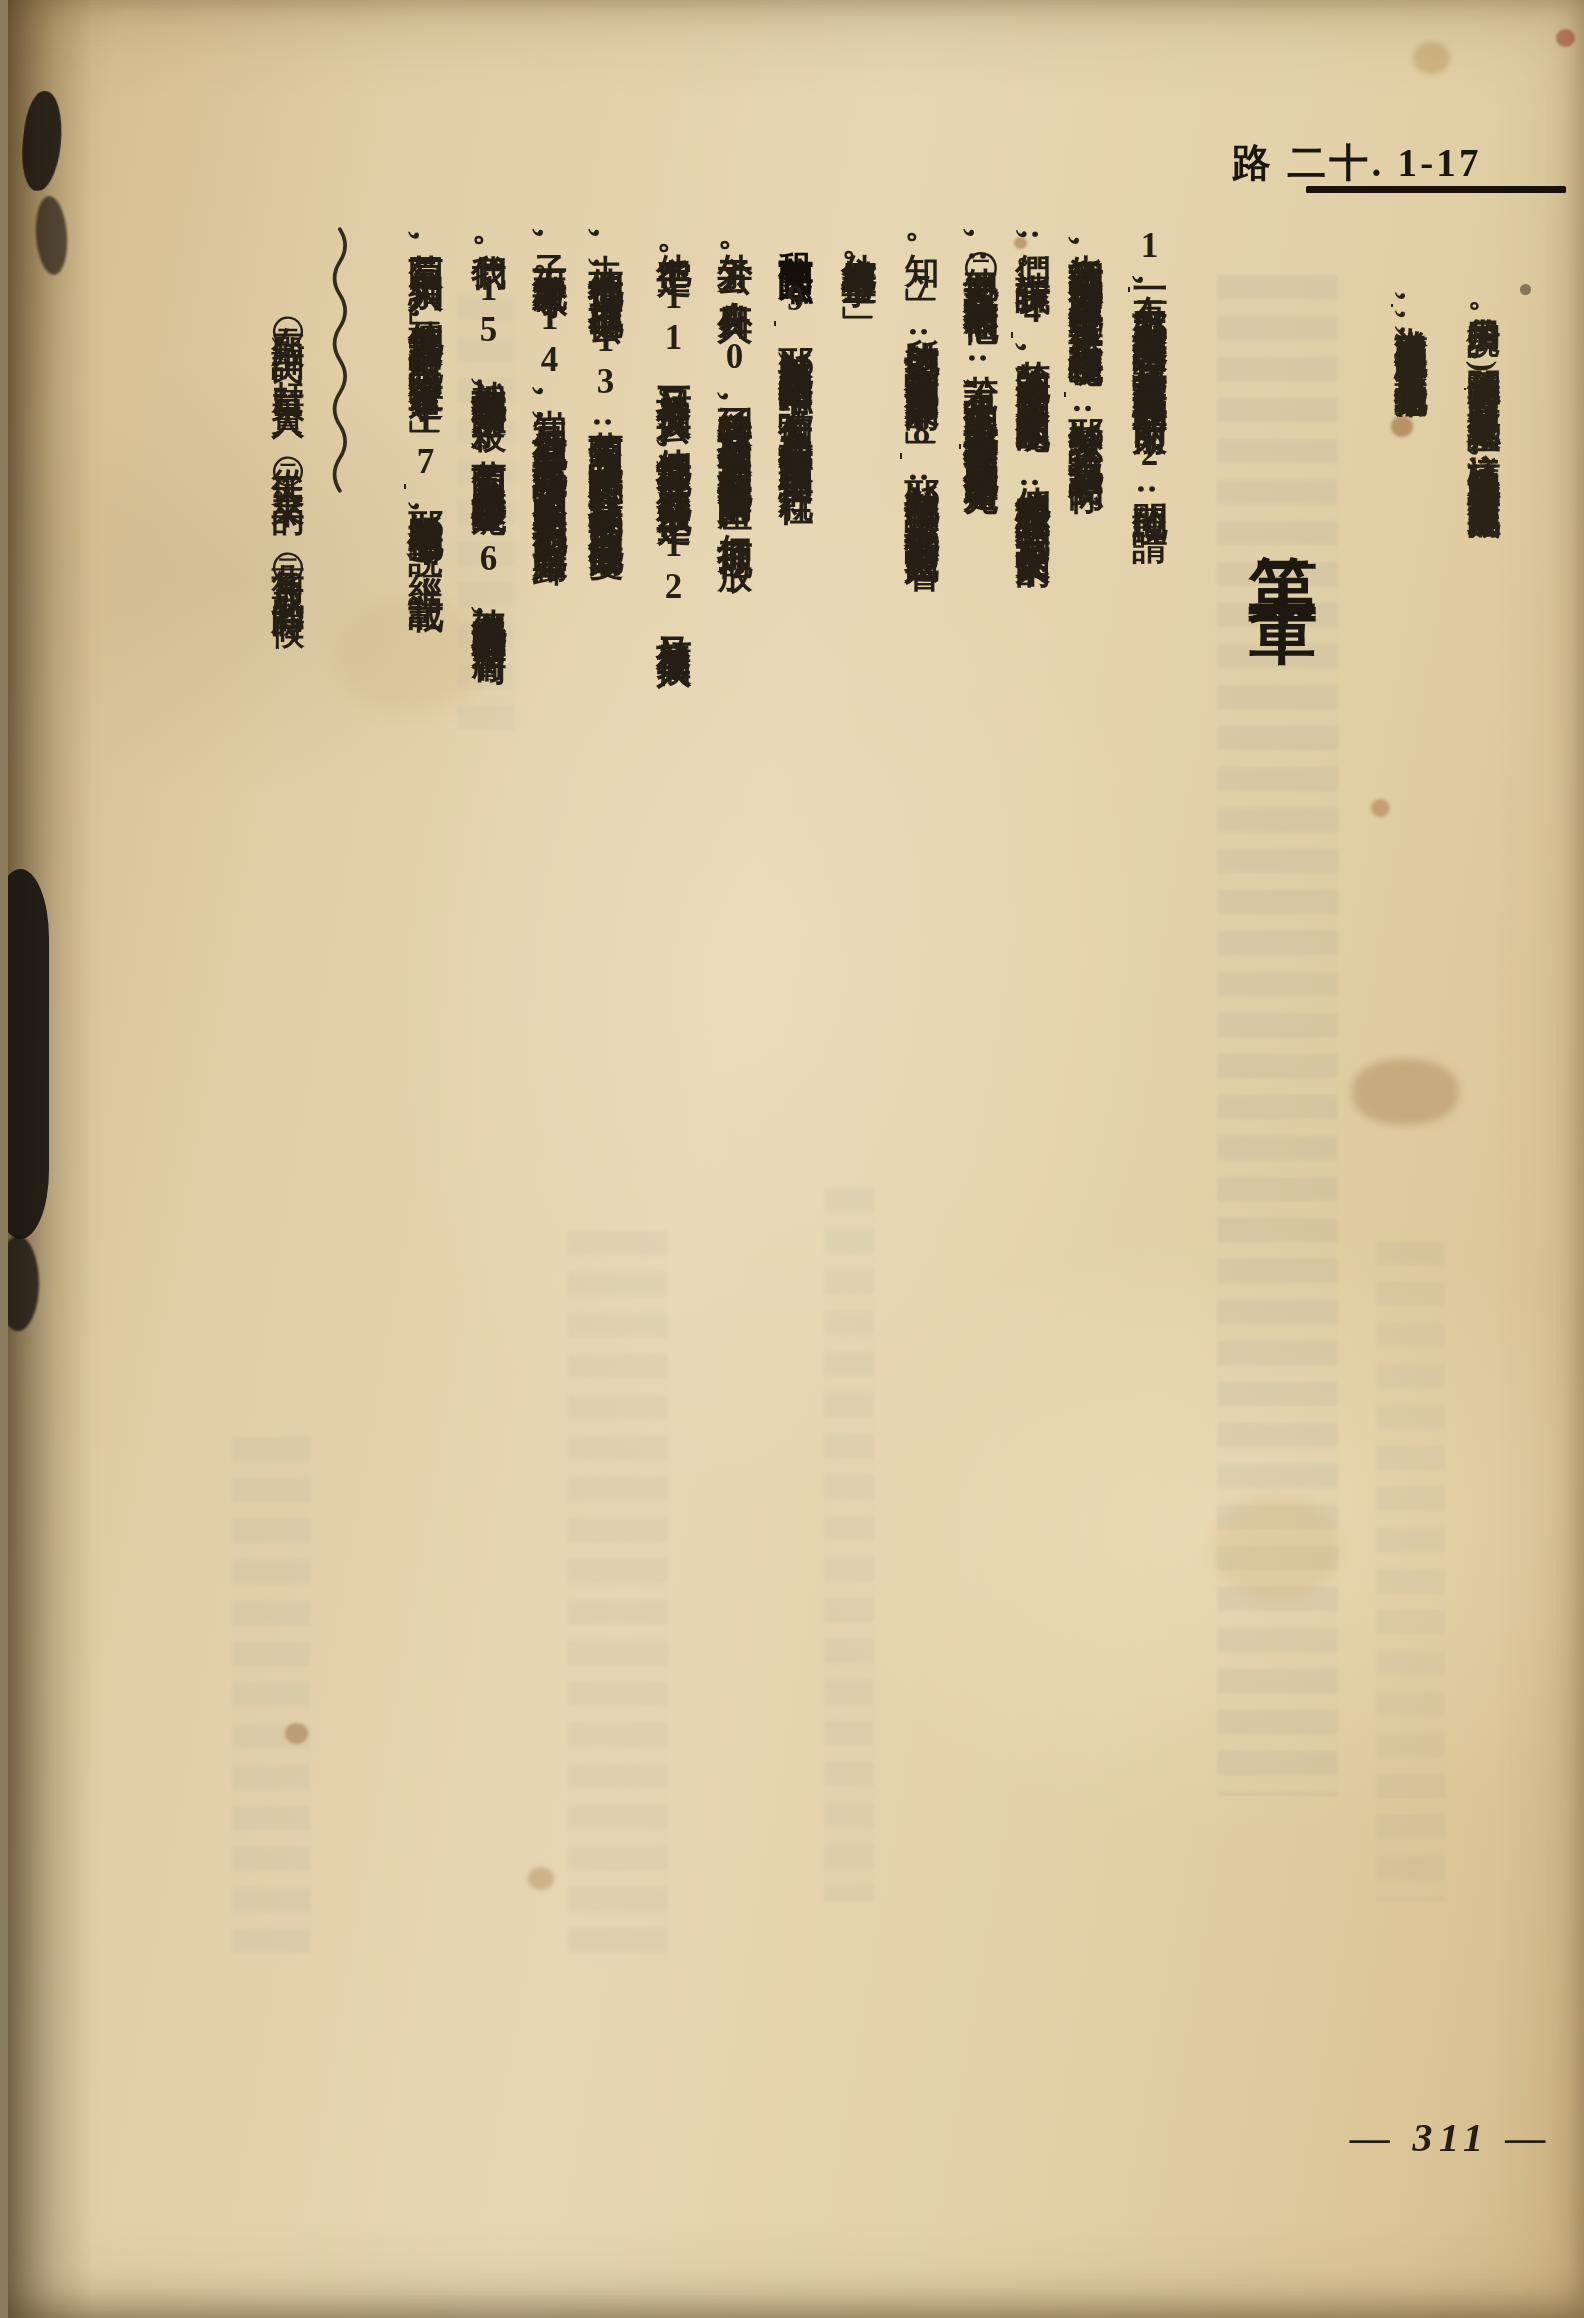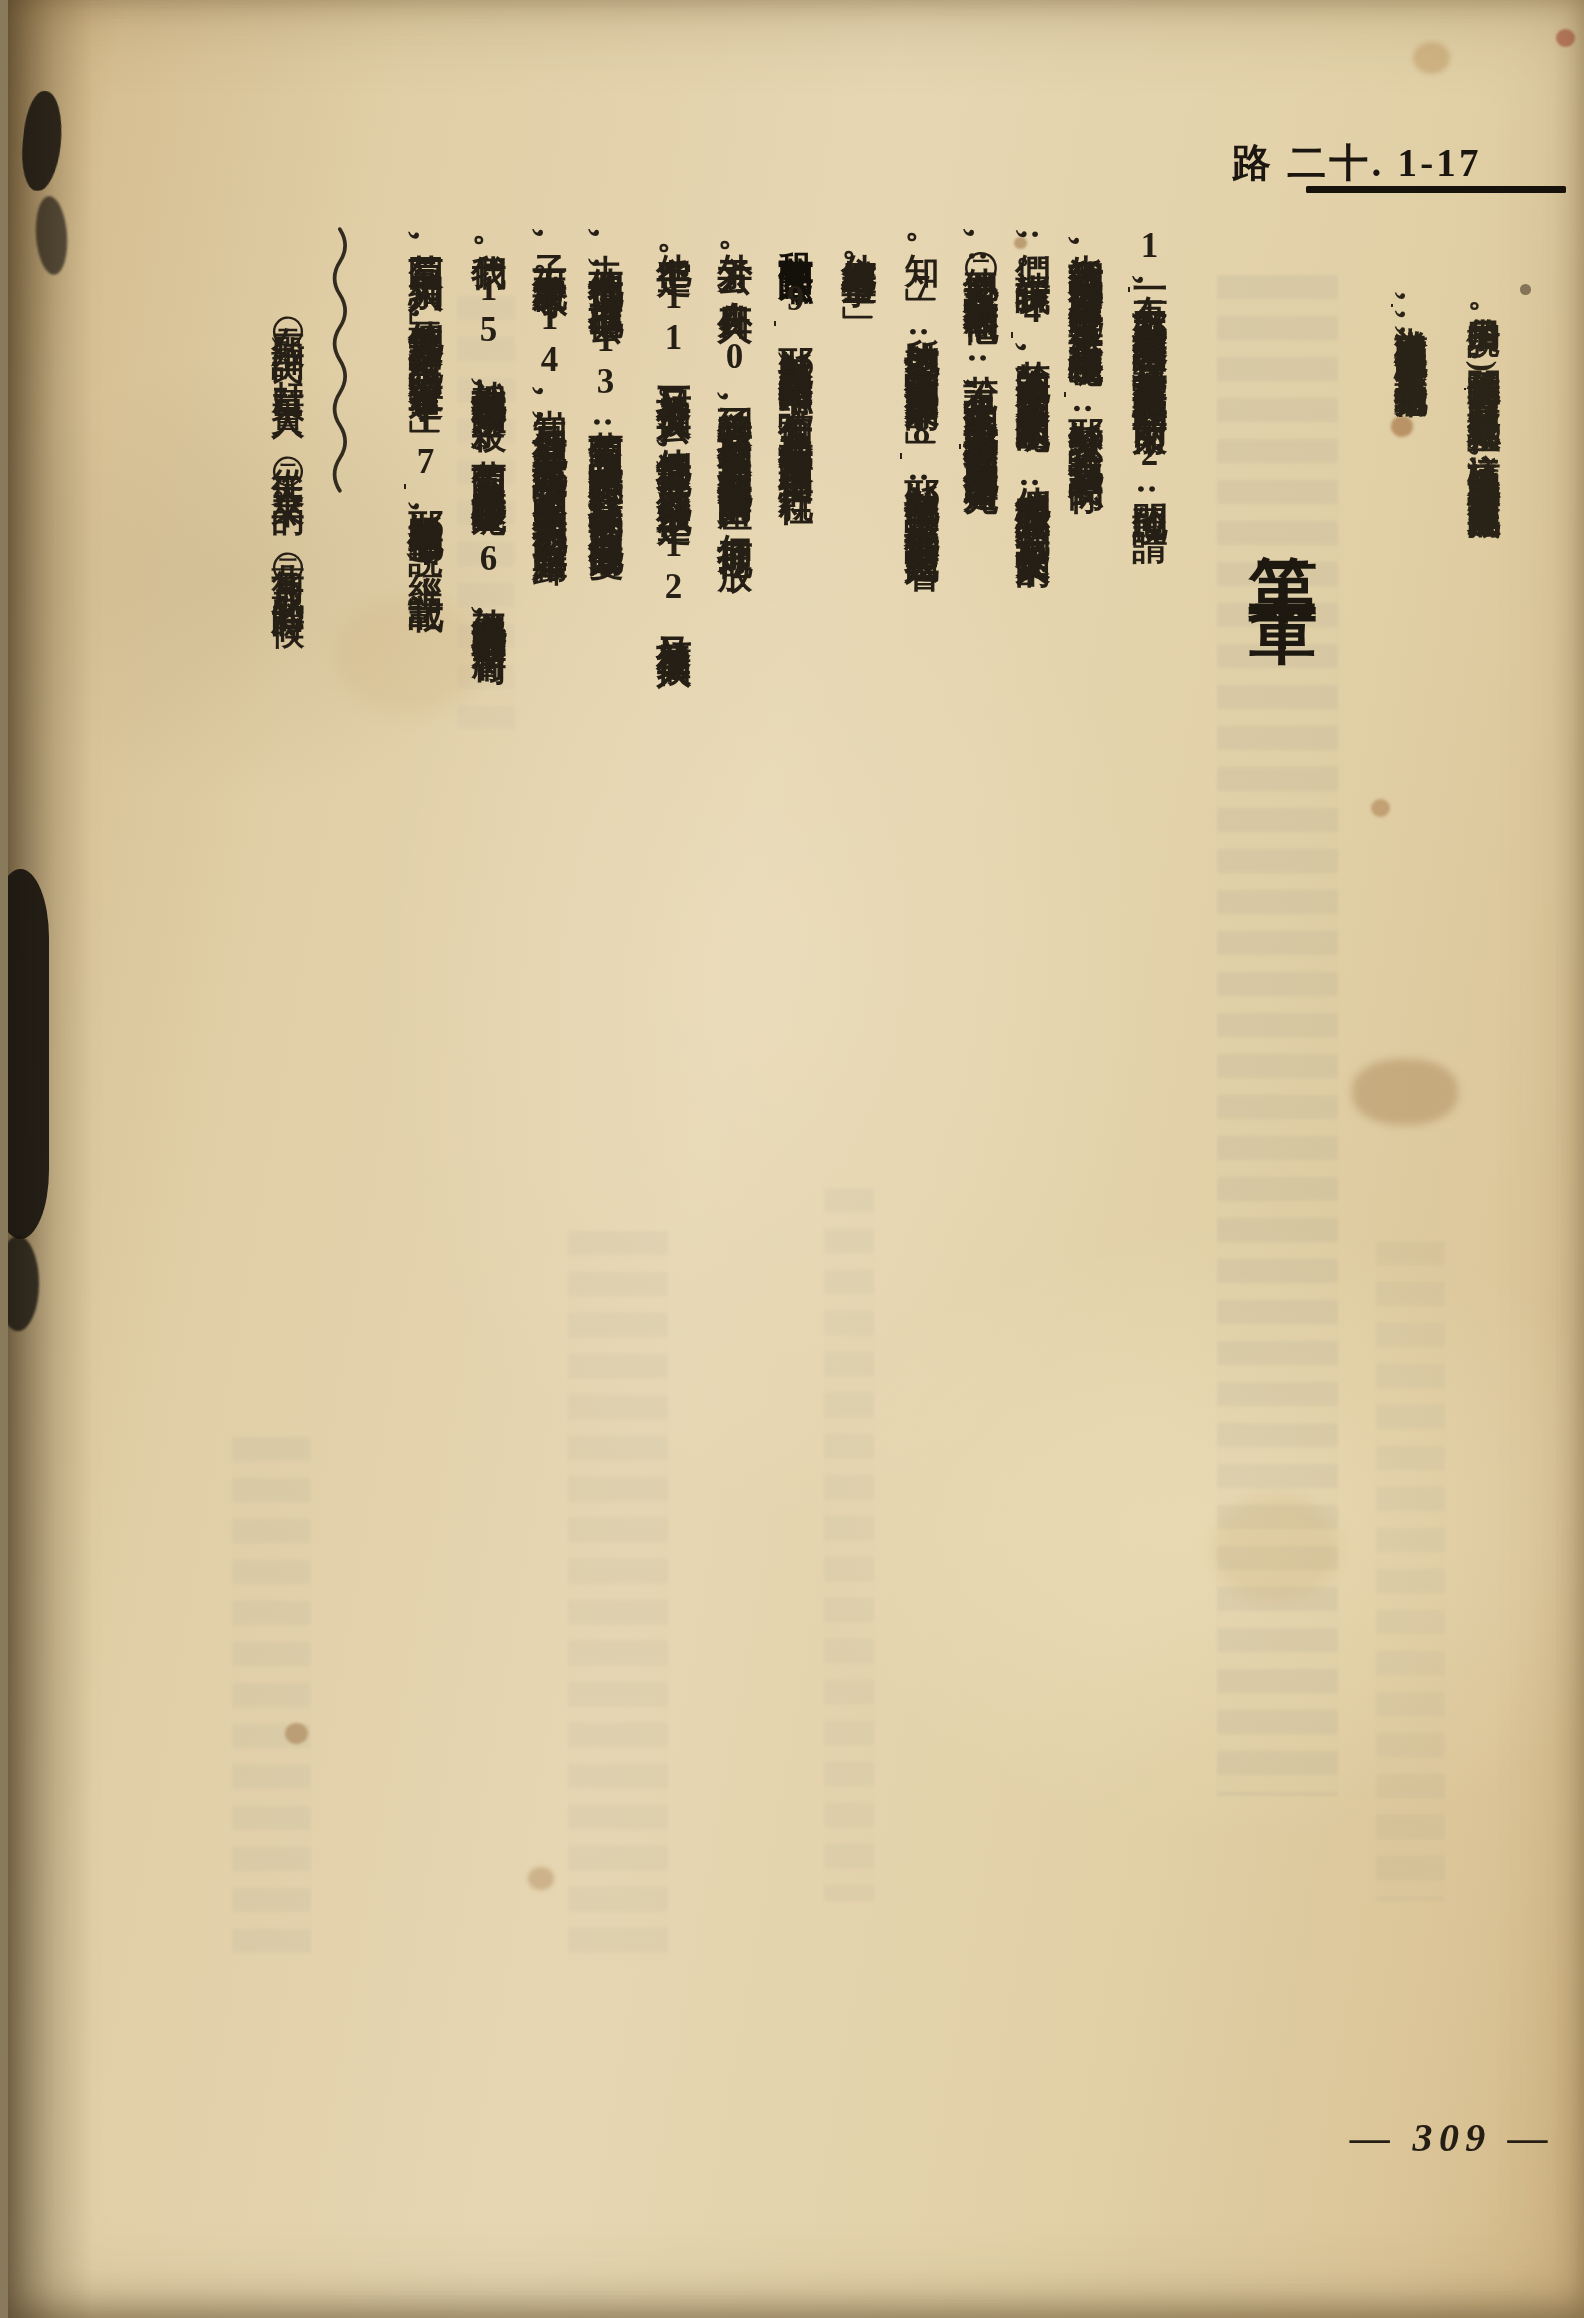--- a/index.html
+++ b/index.html
@@ -101,16 +101,16 @@
   <div class="vcol body-col cjk" style="left:393px;top:226px;">萄園,另給別人。」他們聽見這話,就說:「巴不得沒有這事。」<span class="num">17</span><span class="pn">耶穌</span>眼望着他們,說:「(經上)記載</div>
 
   <div class="wavy">
     <svg width="27.5" height="270" viewBox="0 0 52 512">
       <path d="M30 6 q20 31 0 62 t0 62 t0 62 t0 62 t0 62 t0 62 t0 62 t0 62" fill="none" stroke="#322b20" stroke-width="7" stroke-linecap="round"></path>
     </svg>
   </div>
 
   <div class="vcol footnote-col cjk" style="left:257px;top:292px;">㊀在殿訓民,赶買賣人。㊁從天主來的。㊂葡萄成熟的時候。</div>
 
-  <div class="page-number">— 309 —</div>
+  <div class="page-number">— 311 —</div>
 
 </div>
 
 
 </body></html>

